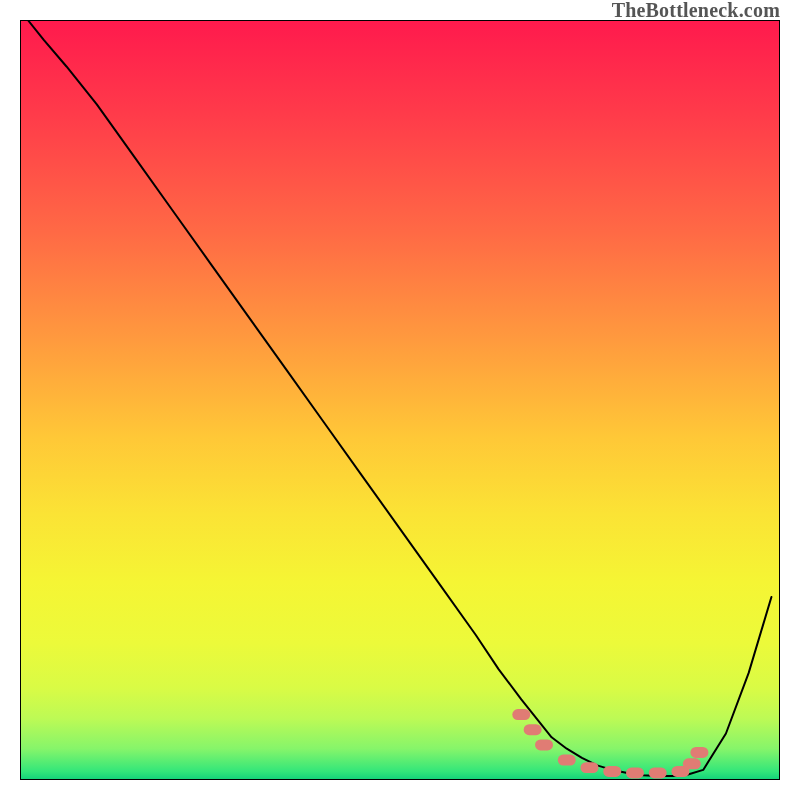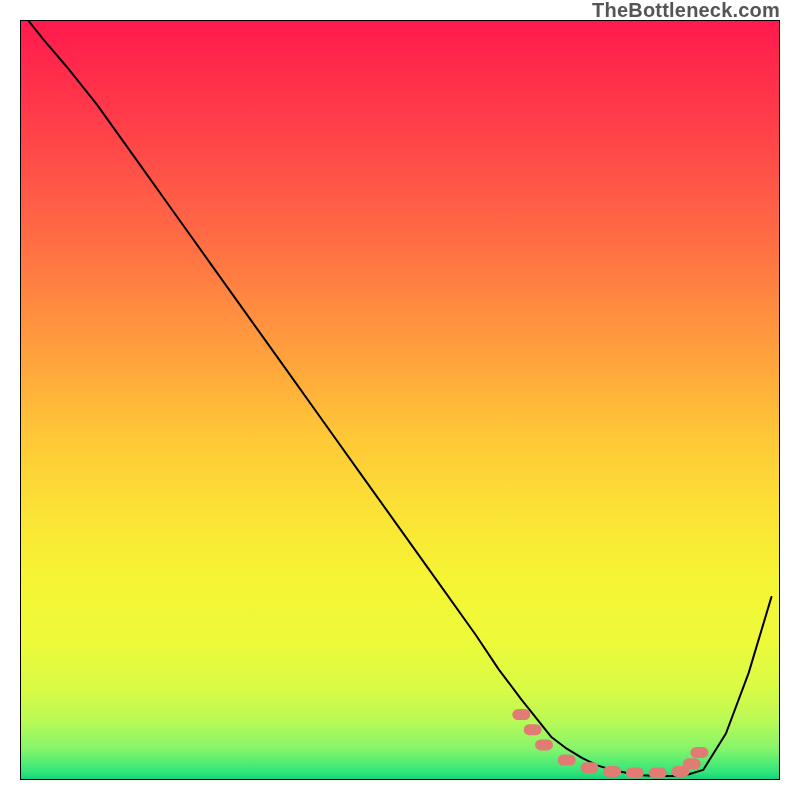--- a/index.html
+++ b/index.html
@@ -8,20 +8,21 @@
     width: 800px;
     height: 800px;
     overflow: hidden;
     background: #fff;
     font-family: Arial, Helvetica, sans-serif;
   }
   .wrap {
     position: relative;
     width: 800px;
     height: 800px;
+    font-family: Liberation Serif, serif;
   }
   .plot {
     position: absolute;
     left: 20px;
     top: 20px;
     width: 760px;
     height: 760px;
     border: 1.5px solid #000;
     box-sizing: border-box;
     overflow: hidden;

